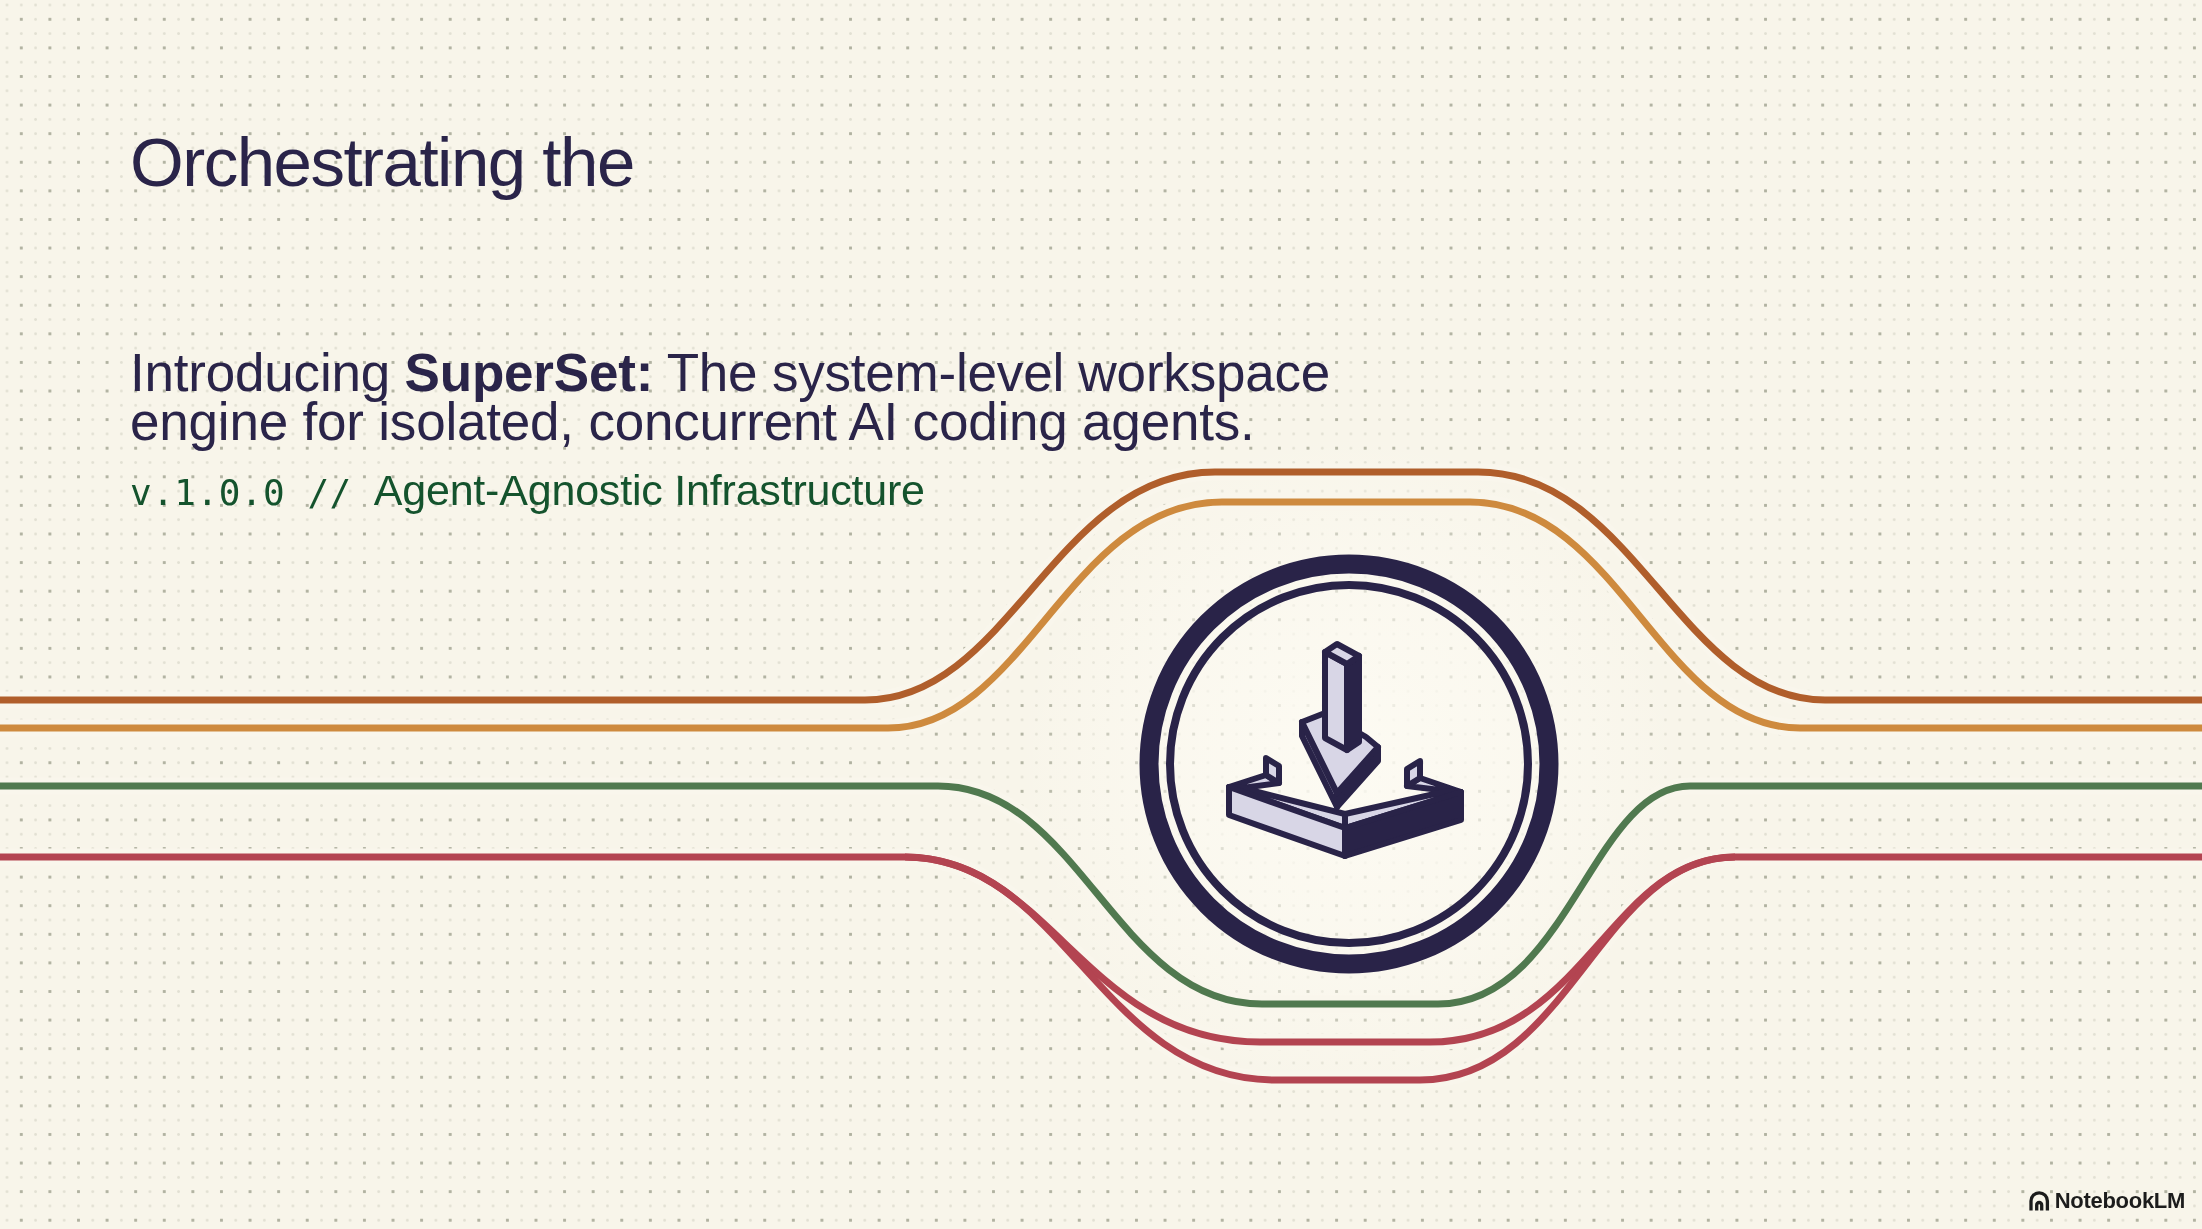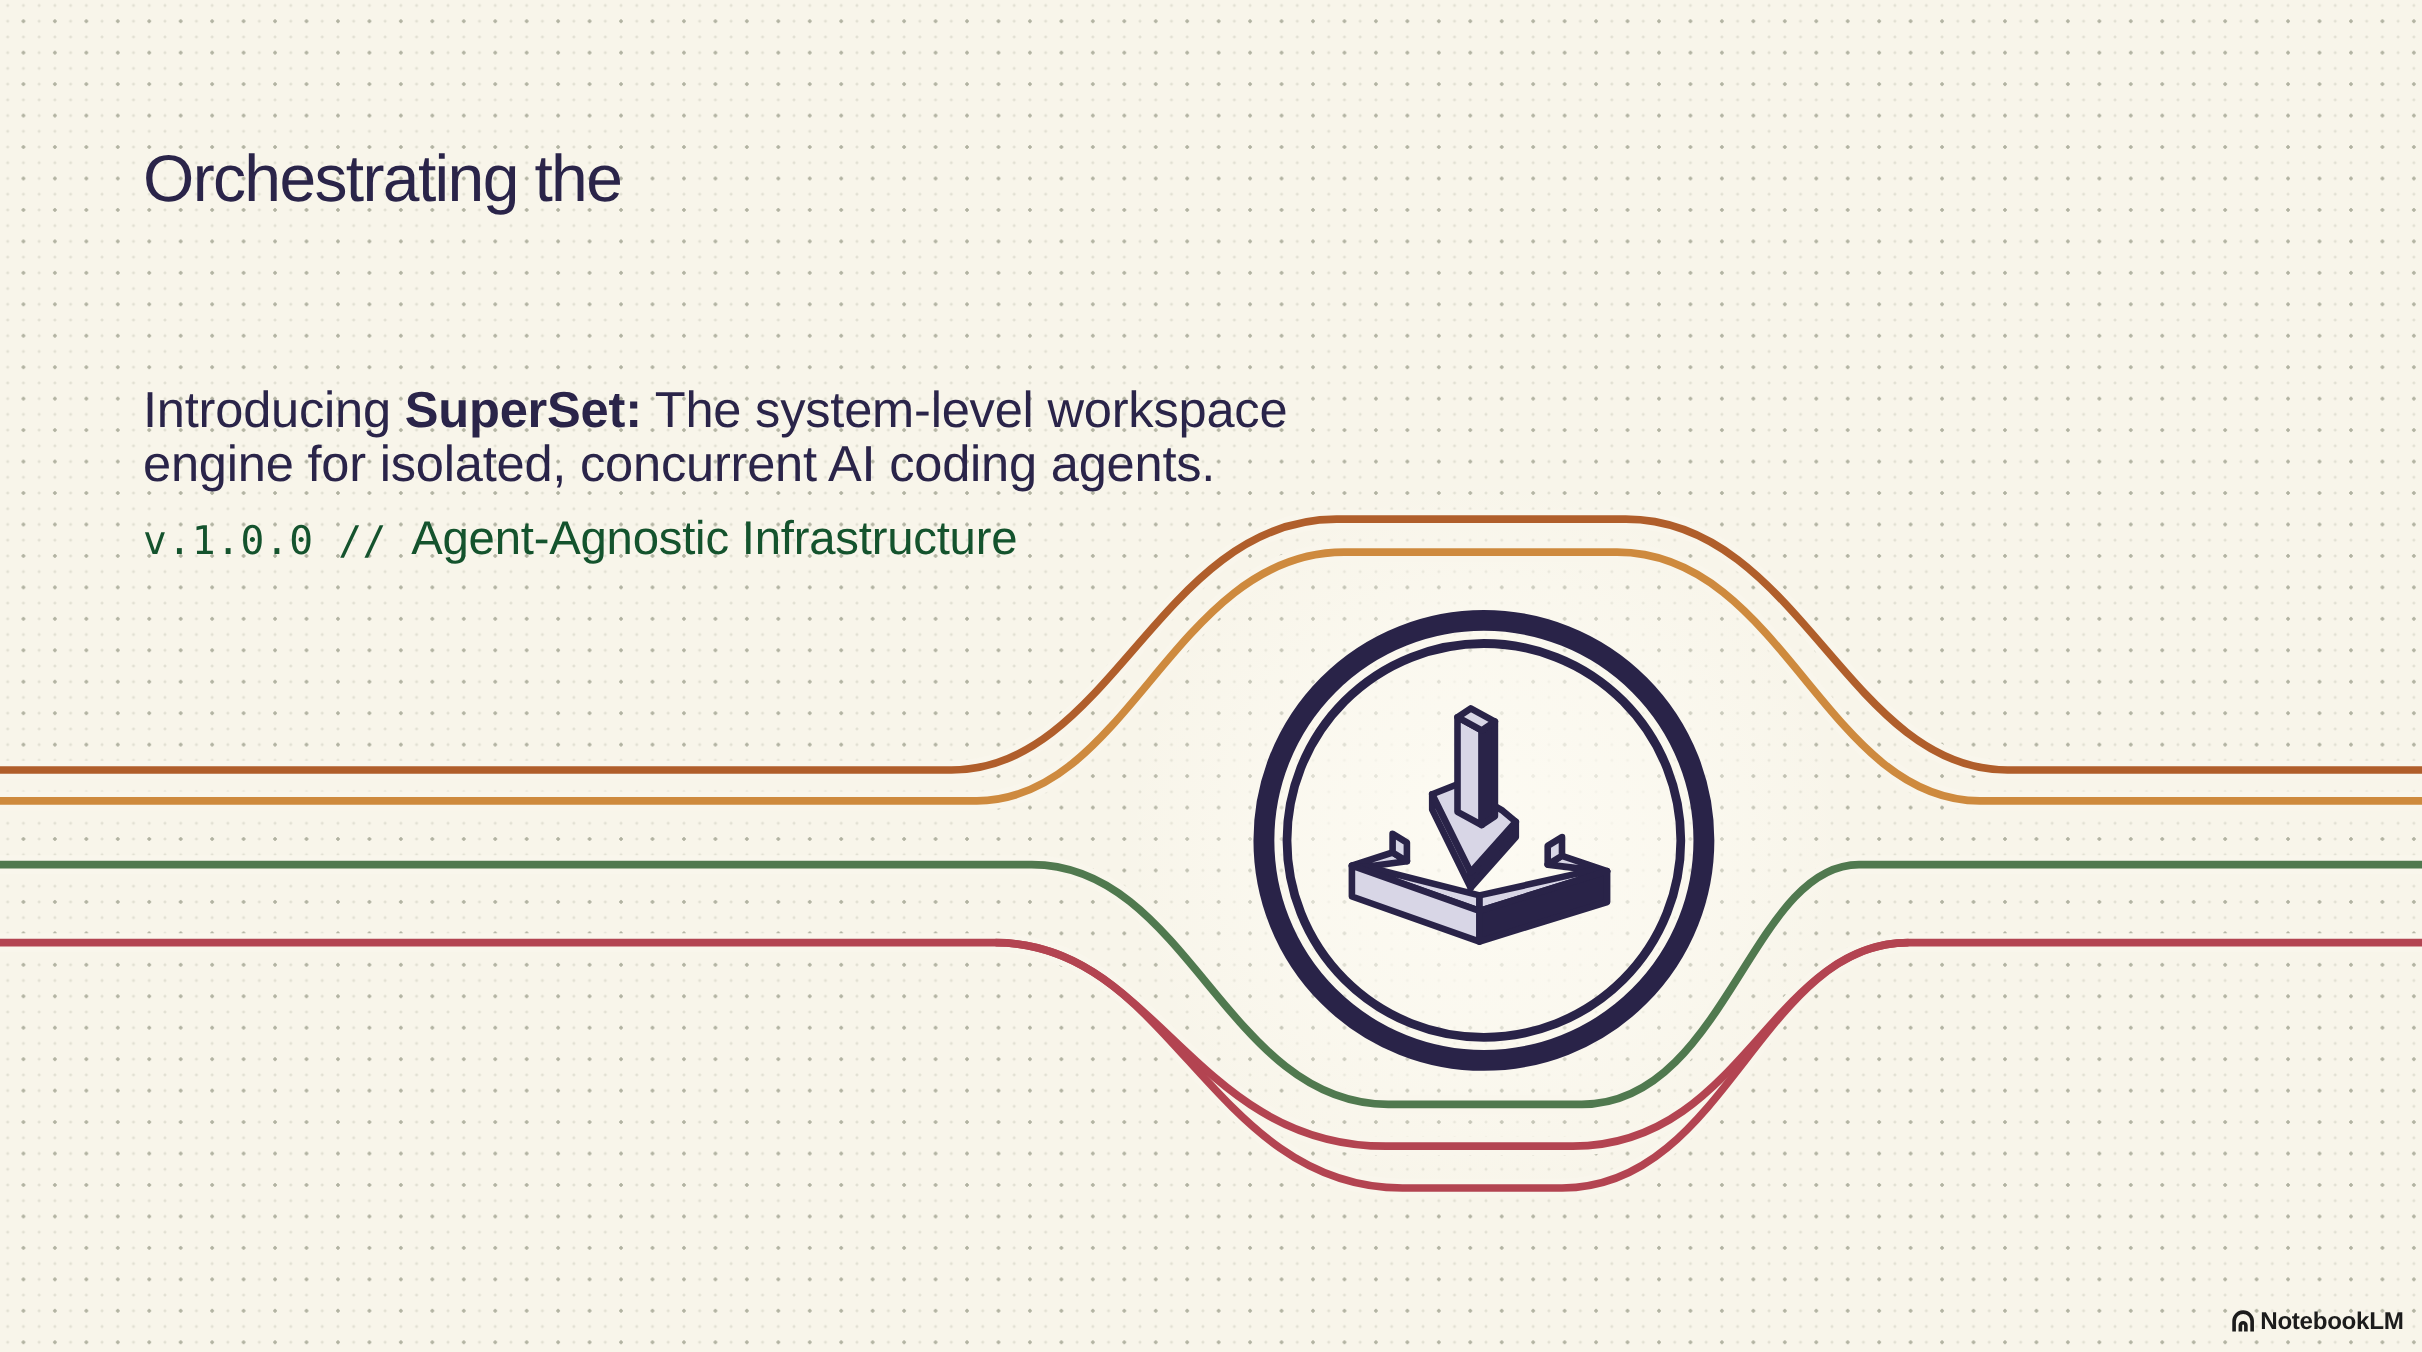--- a/index.html
+++ b/index.html
@@ -14,27 +14,27 @@
     background-size: 28.6px 28.6px, 14.3px 14.3px;
     background-position: 7px 5px, 14.15px 12.15px;
     font-family: "Liberation Sans", sans-serif;
     color: #292348;
   }
   .stage { position: absolute; inset: 0; }
   svg.scene { position: absolute; left: 0; top: 0; }
 
   .title {
     position: absolute; left: 130px; top: 112px;
-    font-size: 60px; line-height: 101px;
+    font-size: 69px; line-height: 101px;
     font-weight: 500; letter-spacing: -1.5px;
     color: #2a2449; white-space: nowrap;
   }
   .subtitle {
     position: absolute; left: 130px; top: 348px;
-    font-size: 46px; line-height: 49px;
+    font-size: 53px; line-height: 49px;
     font-weight: 400; letter-spacing: -0.2px;
     color: #2a2449; white-space: nowrap;
   }
   .subtitle b { font-weight: 700; }
   .version {
     position: absolute; left: 130px; top: 466px;
     display: flex; align-items: baseline;
     color: #14532d; white-space: nowrap;
   }
   .version .mono {

